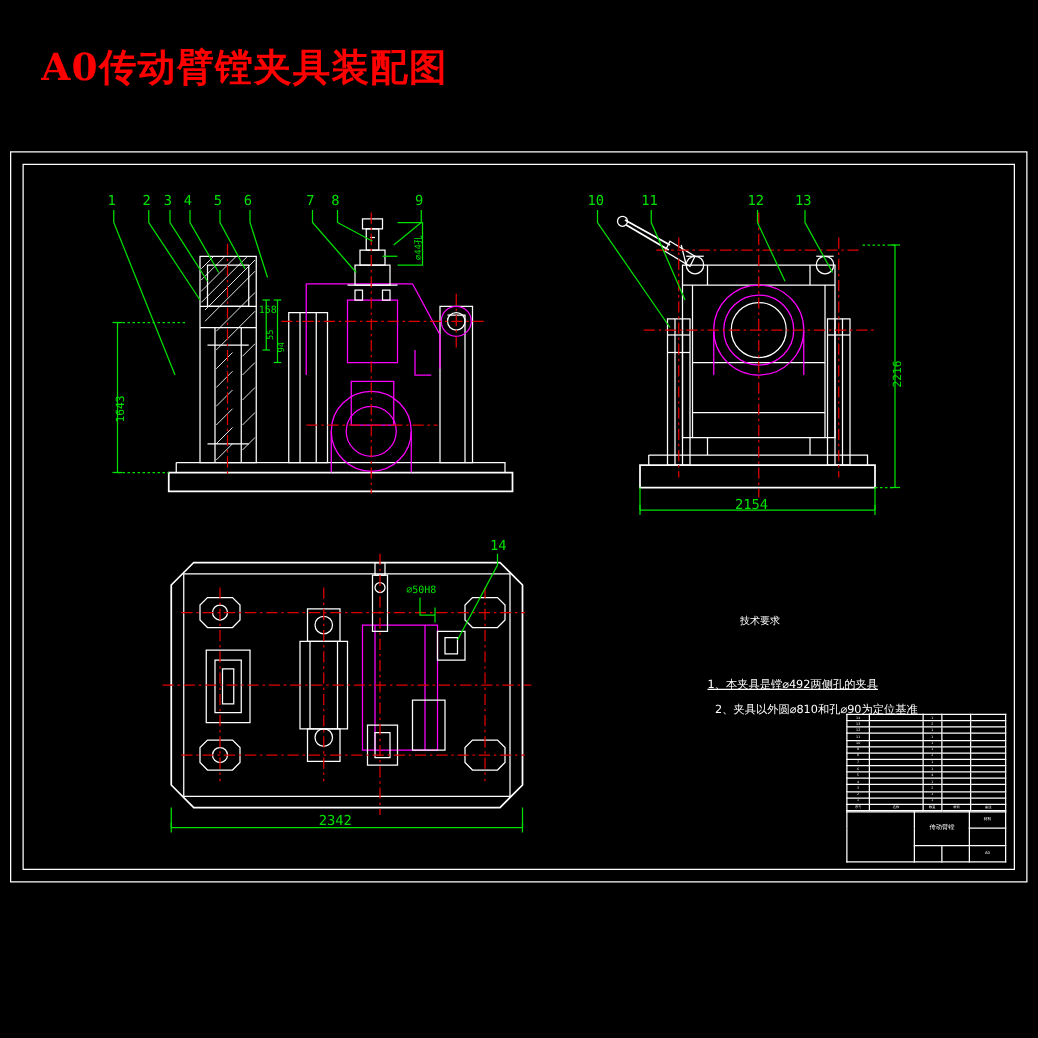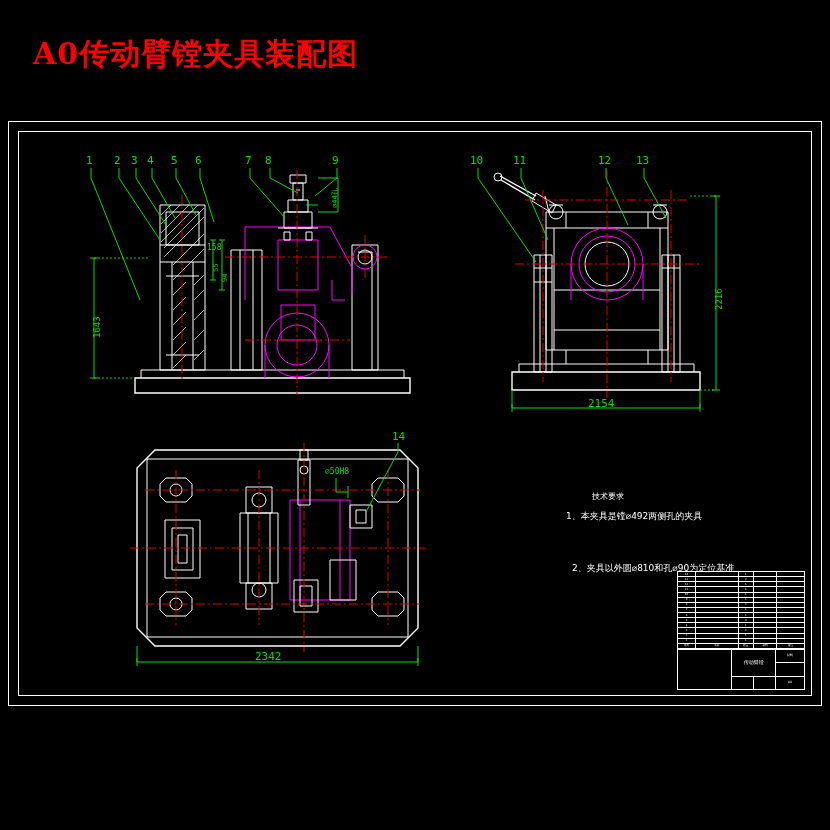--- a/index.html
+++ b/index.html
@@ -315,21 +315,21 @@
   <div class="lbl-s" style="left:207px;top:243px;">158</div>
   <div class="vlbl-s" style="left:330px;top:208px;">⌀44孔</div>
 
   <div class="lbl" style="left:588px;top:397px;">2154</div>
   <div class="vlbl" style="left:714px;top:310px;">2216</div>
 
   <div class="lbl" style="left:255px;top:650px;">2342</div>
   <div class="lbl-s" style="left:325px;top:467px;">⌀50H8</div>
 
   <div class="tech-h" style="left:580px;top:491px;margin-left:12px;">技术要求</div>
-  <div class="tech" style="left:566px;top:510px;">1、本夹具是镗⌀492两侧孔的夹具</div>
+  <div class="tech" style="left:566px;top:542px;text-decoration:underline;">1、本夹具是镗⌀492两侧孔的夹具</div>
   <div class="tech" style="left:572px;top:541px;margin-top:21px;">2、夹具以外圆⌀810和孔⌀90为定位基准</div>
 
   <div class="bomwrap">
     <table>
       <tbody>
           <tr>
             <td style="width: 14%;">14</td>
             <td style="width: 34%;">&nbsp;</td>
             <td style="width: 12%;">1</td>
             <td style="width: 18%;">&nbsp;</td>

